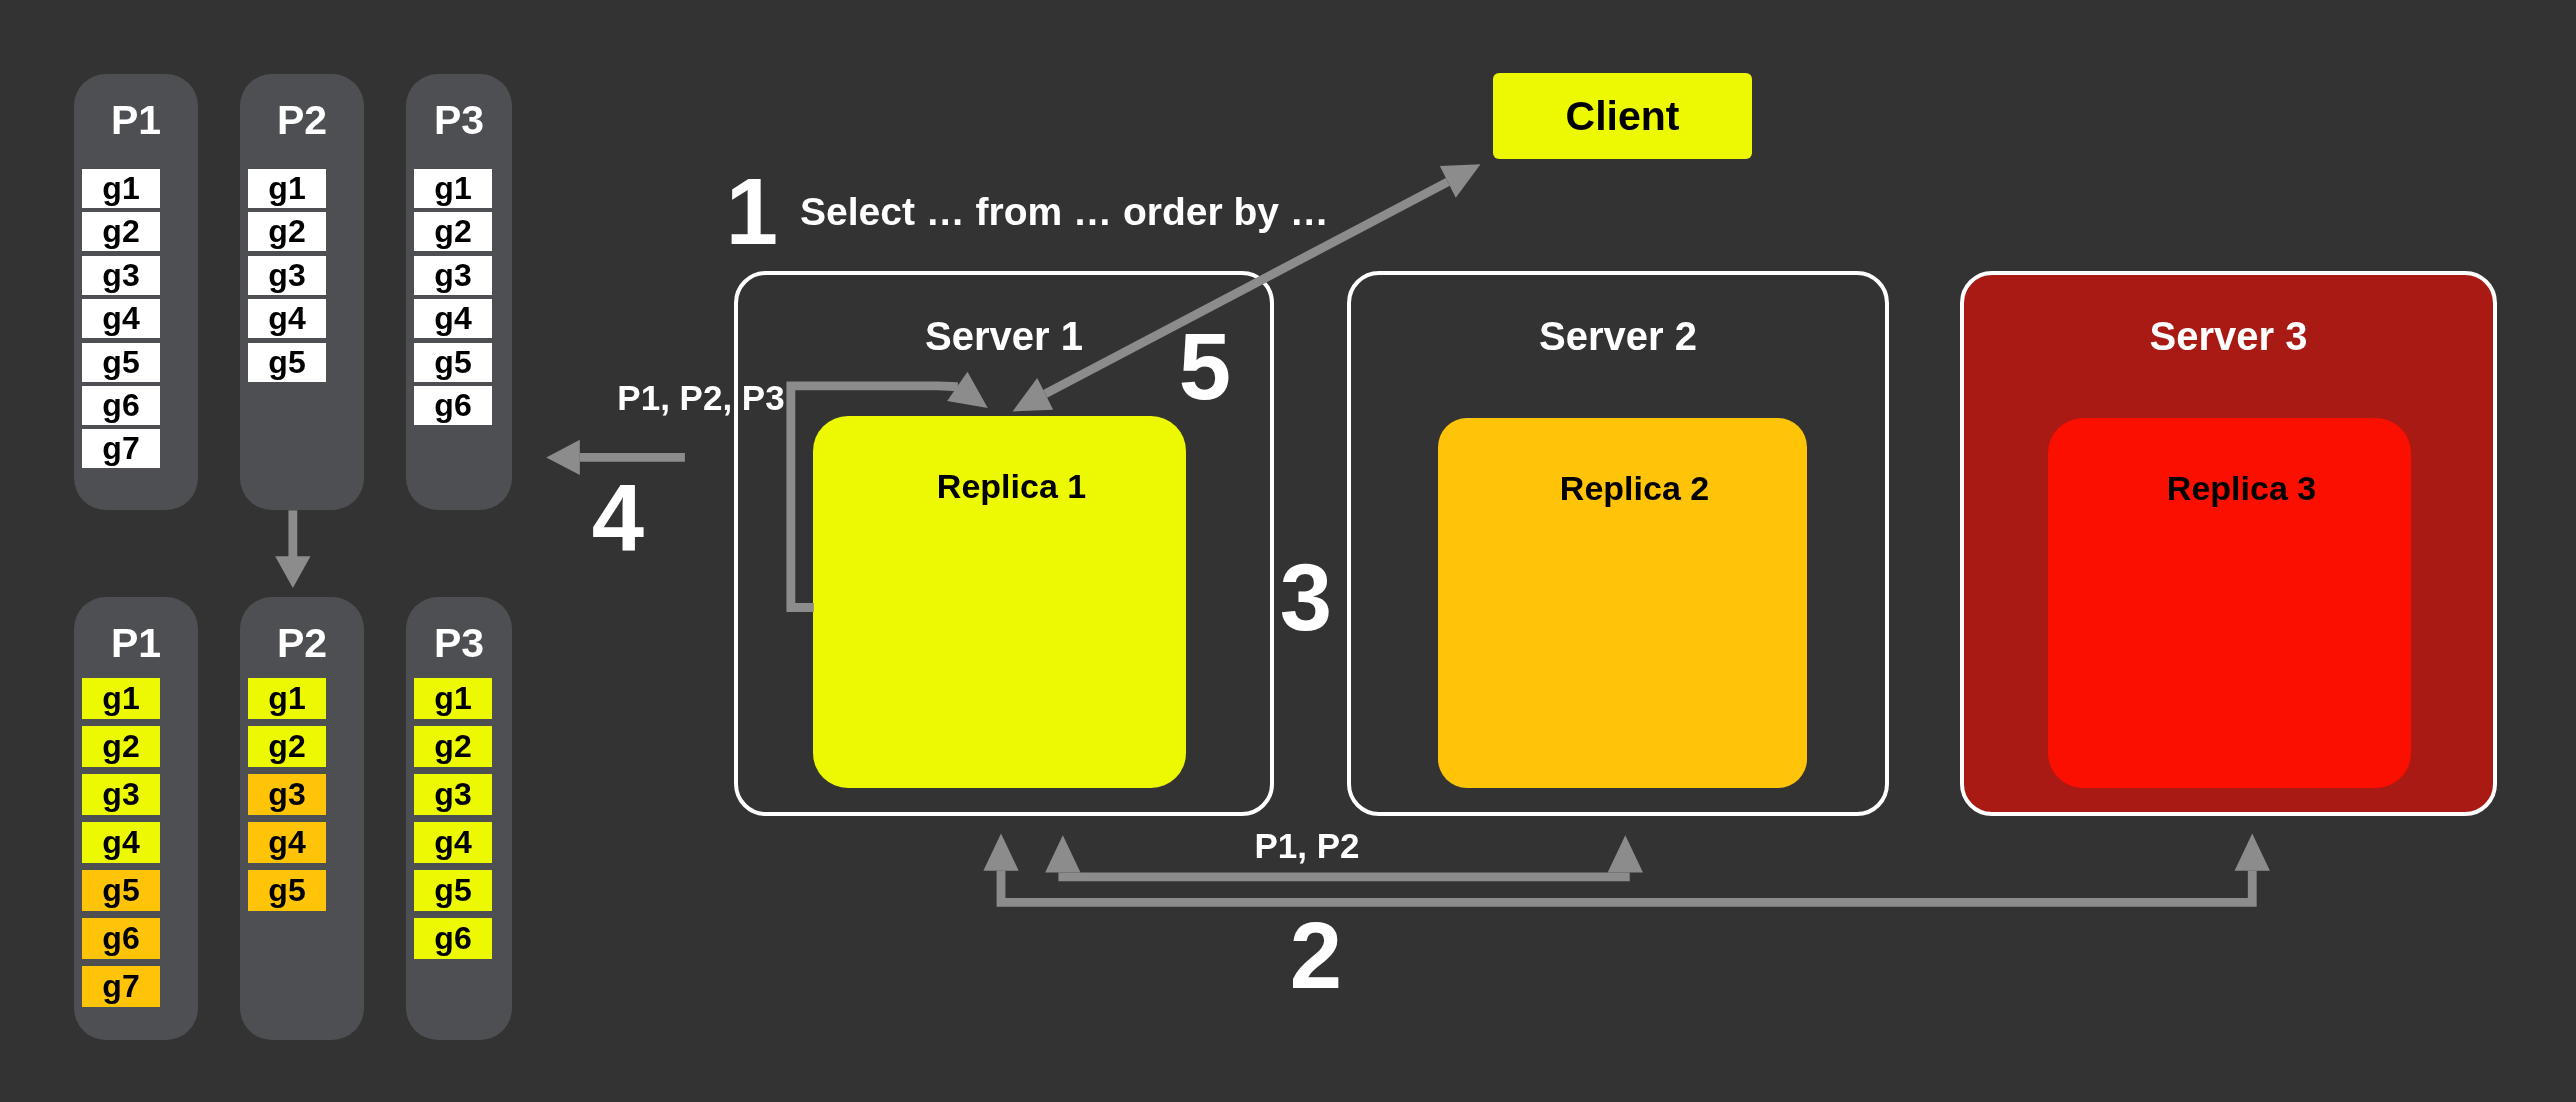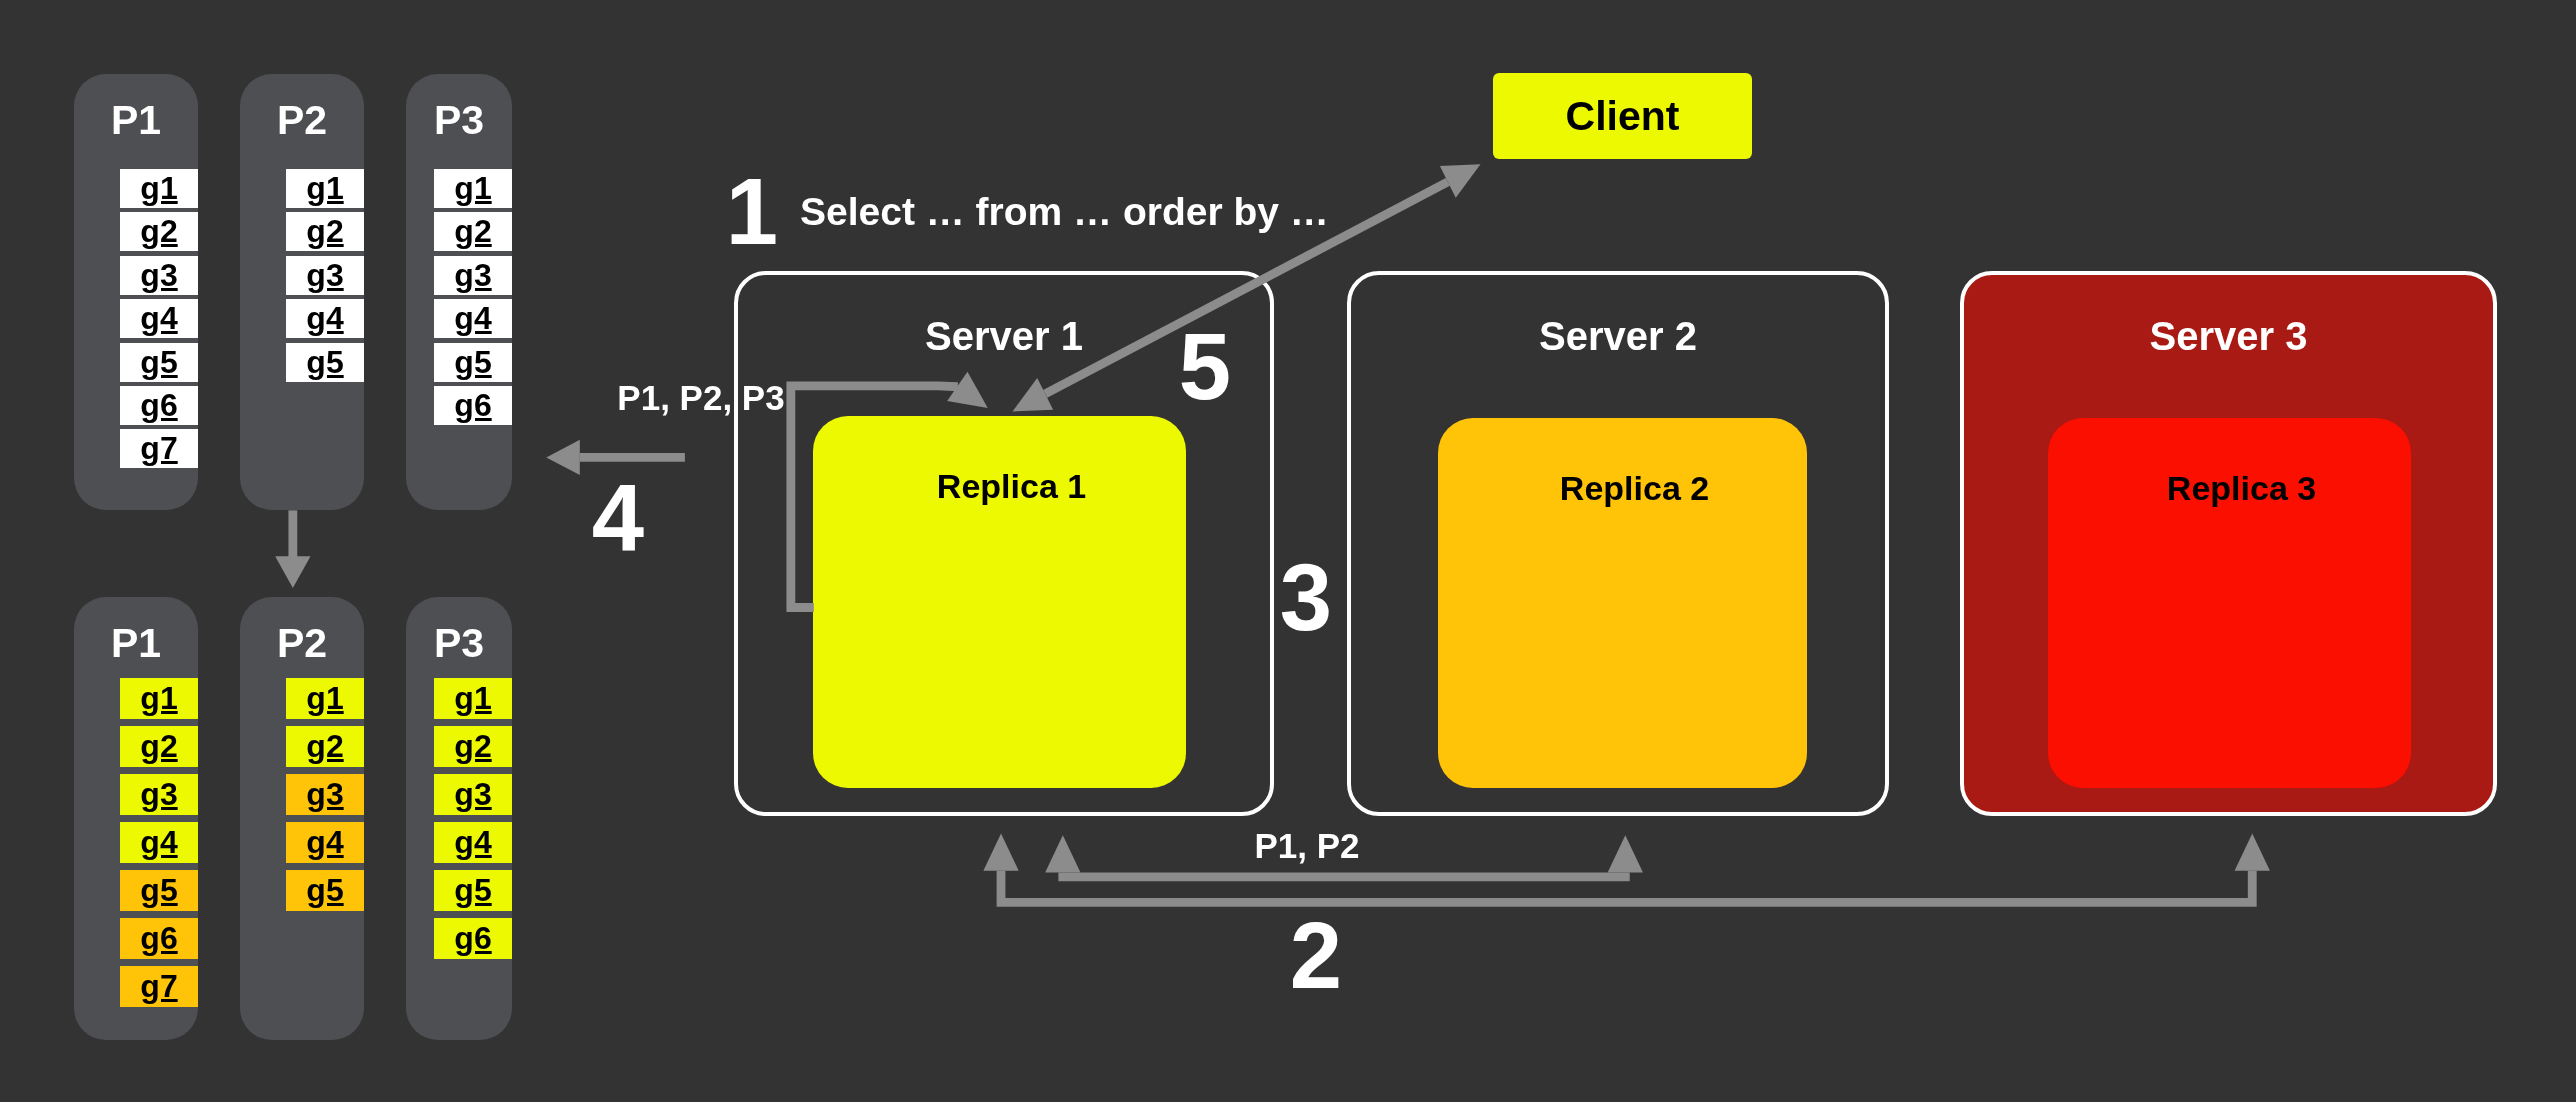--- a/index.html
+++ b/index.html
@@ -3,39 +3,39 @@
 <meta charset="utf-8">
 <style>
   html,body{margin:0;padding:0;}
   body{background:var(--background,#333333);font-family:"Liberation Sans","DejaVu Sans",sans-serif;}
   .canvas{position:relative;width:2576px;height:1102px;background:var(--background,#333333);overflow:hidden;}
 
   
   .panel{position:absolute;width:124px;background:var(--panel-gray,#4E4F52);border-radius:32px;}
   .ptitle{position:absolute;top:23px;left:0;right:0;text-align:center;
           font-size:41px;font-weight:700;color:var(--text-white,#fff);}
-  .cells{position:absolute;left:8px;right:0;display:flex;flex-direction:column;align-items:flex-end;text-decoration:underline;}
+  .cells{position:absolute;left:8px;right:0;display:flex;flex-direction:column;align-items:flex-start;}
   .pt .cells{top:95px;gap:4.4px;}
   .pb .cells{top:81px;gap:7px;}
   .cell{width:78px;text-align:center;font-weight:700;font-size:32px;
         color:var(--text-black,#000);background:var(--cell-white,#fff);}
   .pt .cell{height:39px;line-height:39px;}
   .pb .cell{height:41px;line-height:41px;}
   .tone-yellow{background:var(--yellow,#EDF900);}
   .tone-amber{background:var(--amber,#FFC408);}
 
   
   .server{position:absolute;top:271px;height:545px;box-sizing:border-box;
           border:4.4px solid #fff;border-radius:32px;padding-left:32px;}
   .server-3{background:var(--server3-red,#A81A13);}
   .server-title{position:absolute;top:39px;left:0;right:0;text-align:center;
                 font-size:40px;font-weight:700;color:var(--text-white,#fff);}
   .replica{position:absolute;border-radius:35px;}
   .replica-1{background:var(--yellow,#EDF900);}
-  .replica-2{background:var(--amber,#FFC408);}
+  .replica-2{background:var(--amber,#FFC408);border-radius:29px;}
   .replica-3{background:var(--replica3-red,#FA0F00);}
   .replica-label{position:absolute;top:51px;left:0;right:0;text-align:center;
                  font-size:34px;font-weight:700;color:var(--text-black,#000);margin-left:24px;}
 
   
   .client{position:absolute;left:1493px;top:73px;width:259px;height:86px;
           border-radius:6px;background:var(--yellow,#EDF900);
           display:flex;align-items:center;justify-content:center;
           font-size:41px;font-weight:700;color:var(--text-black,#000);z-index:7;}
 

